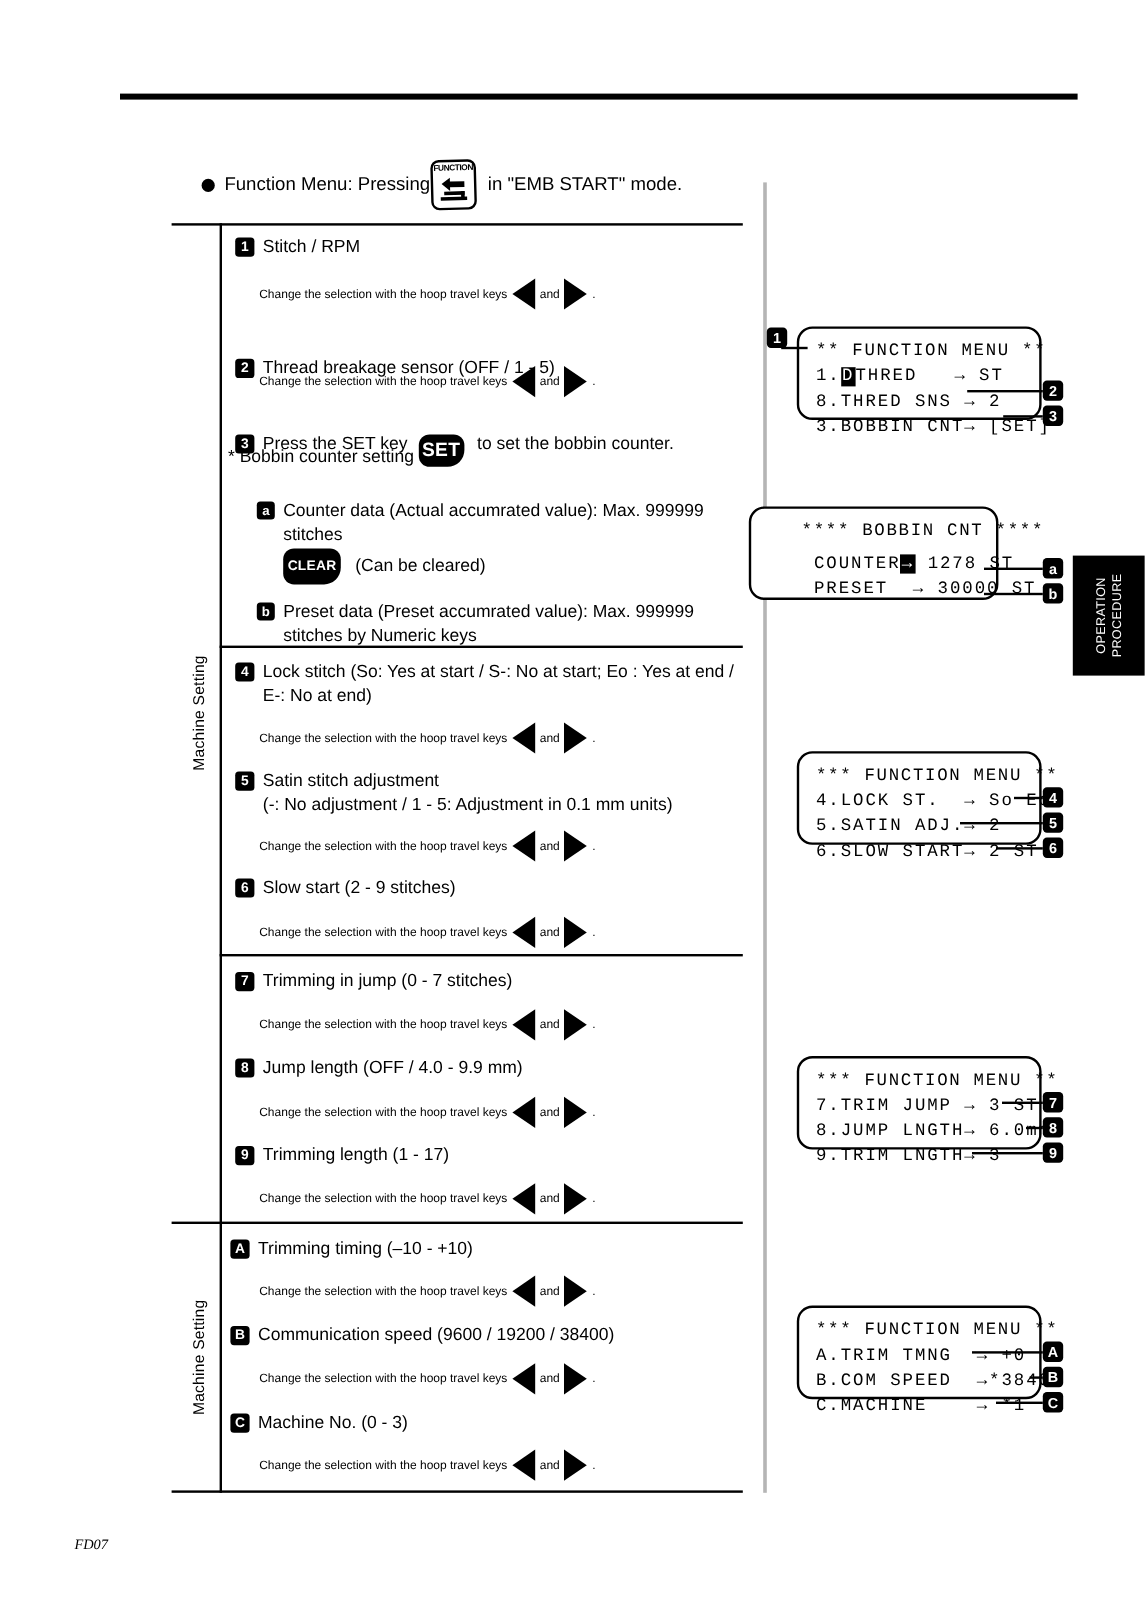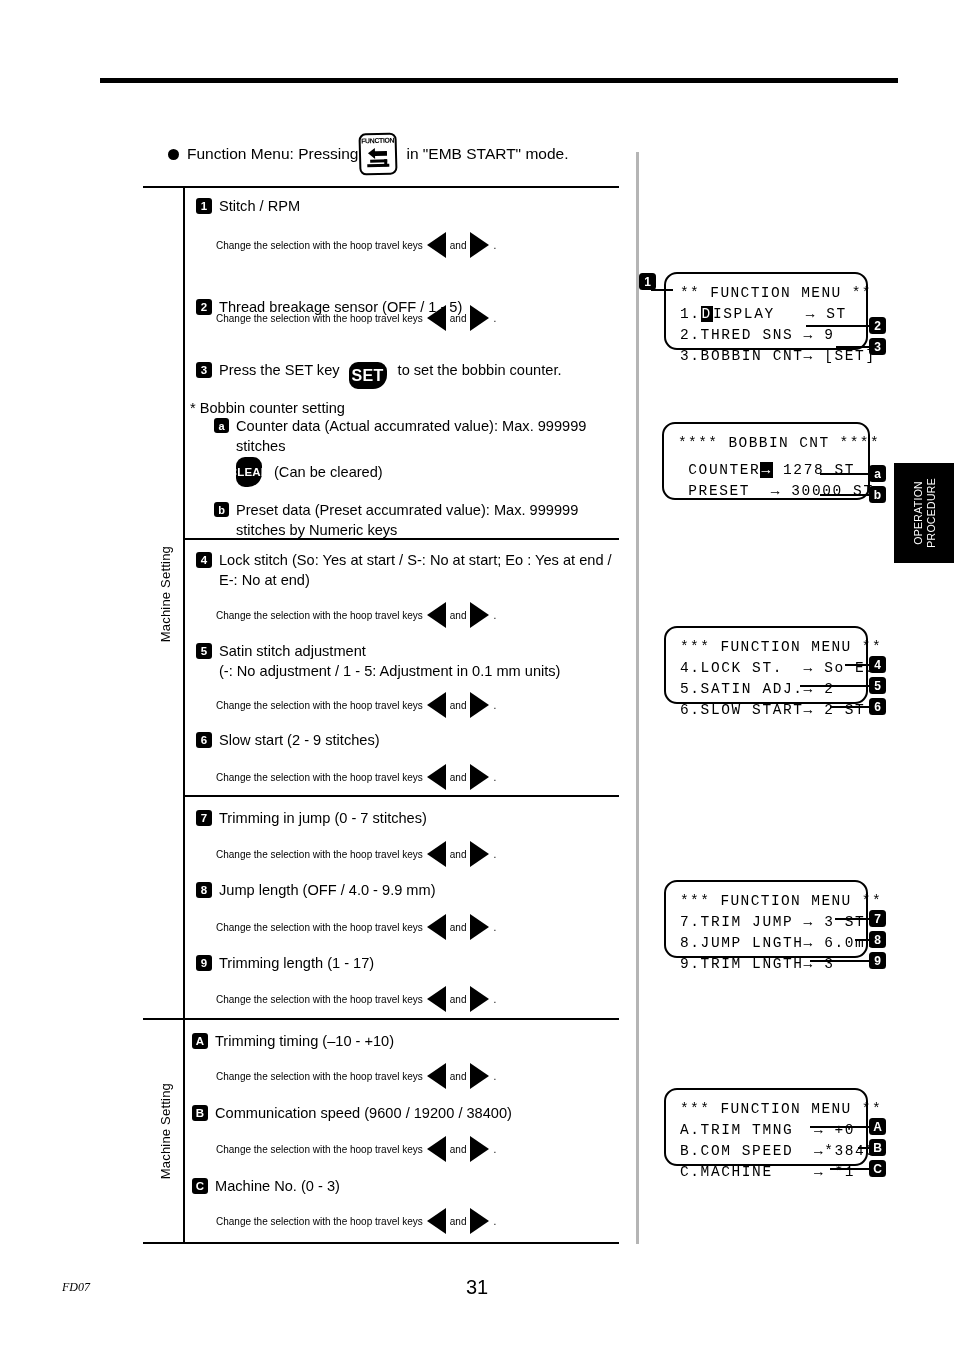--- a/index.html
+++ b/index.html
@@ -137,21 +137,21 @@
   
   .keycap {
     display: inline-flex; align-items: center; justify-content: center;
     background: #000; color: #fff;
     border-radius: 9px 9px 14px 9px;
     font-weight: bold;
     font-family: "Liberation Sans", sans-serif;
     flex: none;
   }
   .keycap.set { width: 38px; height: 27px; font-size: 16px; letter-spacing: 0.3px; margin-top: 12px; }
-  .keycap.clear { width: 26px; height: 30px; font-size: 11.5px; letter-spacing: 0.2px; }
+  .keycap.clear { width: 48px; height: 30px; font-size: 11.5px; letter-spacing: 0.2px; }
 
   
   .lcd {
     position: absolute;
     border: 2px solid #000;
     border-radius: 13px;
     background: #fff;
     font-family: "Liberation Mono", monospace;
     font-size: 14.5px;
     letter-spacing: 1.6px;
@@ -290,21 +290,21 @@
 
   <div class="item" style="top:350px;">
     <div class="item-head" style="align-items:center;">
       <span class="badge" style="margin-top:0;">3</span>
       <span style="margin-right:9px;">Press the SET key</span>
       <span class="keycap set">SET</span>
       <span style="margin-left:11px;">to set the bobbin counter.</span>
     </div>
   </div>
 
-  <div class="note" style="left:190px; top:398px;">* Bobbin counter setting</div>
+  <div class="note" style="left:190px; top:371px;">* Bobbin counter setting</div>
 
   <div class="item" style="left:214px; top:416px; width:395px;">
     <div class="item-head">
       <span class="badge small">a</span>
       <span class="item-title">Counter data (Actual accumrated value): Max. 999999 stitches</span>
     </div>
   </div>
 
   <div style="position:absolute; left:236px; top:457px; display:flex; align-items:center;">
     <span class="keycap clear">CLEAR</span>
@@ -440,32 +440,32 @@
   <div class="change-line" style="top:1208px;">
     <span>Change the selection with the hoop travel keys</span>
     <span class="tri-left"></span>
     <span>and</span>
     <span class="tri-right"></span>
     <span>.</span>
   </div>
 
   <div class="lcd" style="left:664px; top:272px; width:204px; height:78px;">
     <div class="lcd-line title">** FUNCTION MENU **</div>
-    <div class="lcd-line"><span>1.</span><span class="inv">D</span><span>ISPLAY   → ST</span></div>
-    <div class="lcd-line">2.THRED SNS → 9</div>
+    <div class="lcd-line"><span>1.</span><span class="inv">D</span><span>THRED   → ST</span></div>
+    <div class="lcd-line">8.THRED SNS → 2</div>
     <div class="lcd-line">3.BOBBIN CNT→ [SET]</div>
   </div>
   <div class="leader" style="left:651px; top:289px; width:22px;"></div>
   <div class="lbadge" style="left:639px; top:273px;">1</div>
   <div class="leader" style="left:806px; top:325px; width:63px;"></div>
   <div class="rbadge" style="left:869px; top:317px;">2</div>
   <div class="leader" style="left:836px; top:346px; width:33px;"></div>
   <div class="rbadge" style="left:869px; top:338px;">3</div>
 
-  <div class="lcd" style="left:662px; top:422px; width:208px; height:78px;">
+  <div class="lcd" style="left:624px; top:422px; width:208px; height:78px;padding-left:28px;">
     <div class="lcd-line title">**** BOBBIN CNT ****</div>
     <div class="lcd-line" style="height:6px;"></div>
     <div class="lcd-line"><span> COUNTER</span><span class="inv">→</span><span> 1278 ST</span></div>
     <div class="lcd-line"> PRESET  → 30000 ST</div>
   </div>
   <div class="leader" style="left:820px; top:473px; width:49px;"></div>
   <div class="rbadge" style="left:869px; top:465px;">a</div>
   <div class="leader" style="left:820px; top:494px; width:49px;"></div>
   <div class="rbadge" style="left:869px; top:486px;">b</div>
 
@@ -507,15 +507,14 @@
   <div class="rbadge" style="left:869px; top:1139px;">B</div>
   <div class="leader" style="left:830px; top:1168px; width:39px;"></div>
   <div class="rbadge" style="left:869px; top:1160px;">C</div>
 
   <div class="side-tab">
     <span>OPERATION</span>
     <span>PROCEDURE</span>
   </div>
 
   <div class="footer-code">FD07</div>
-  <div class="footer-page">31</div>
 
 </div>
 
 </body></html>

